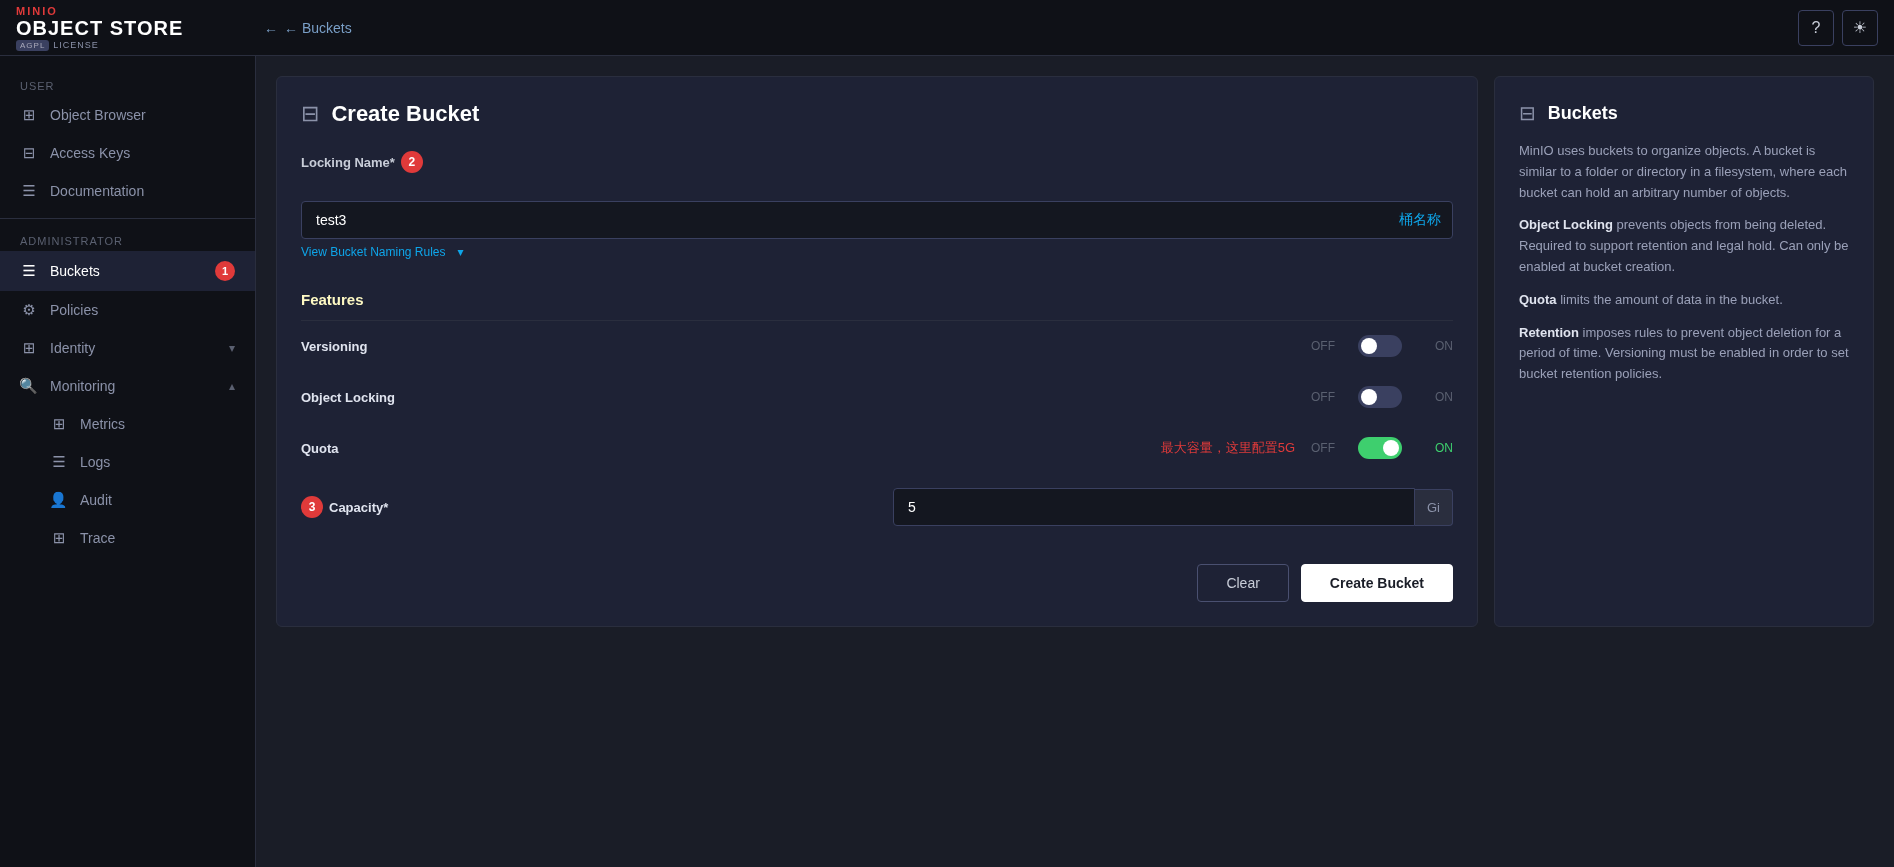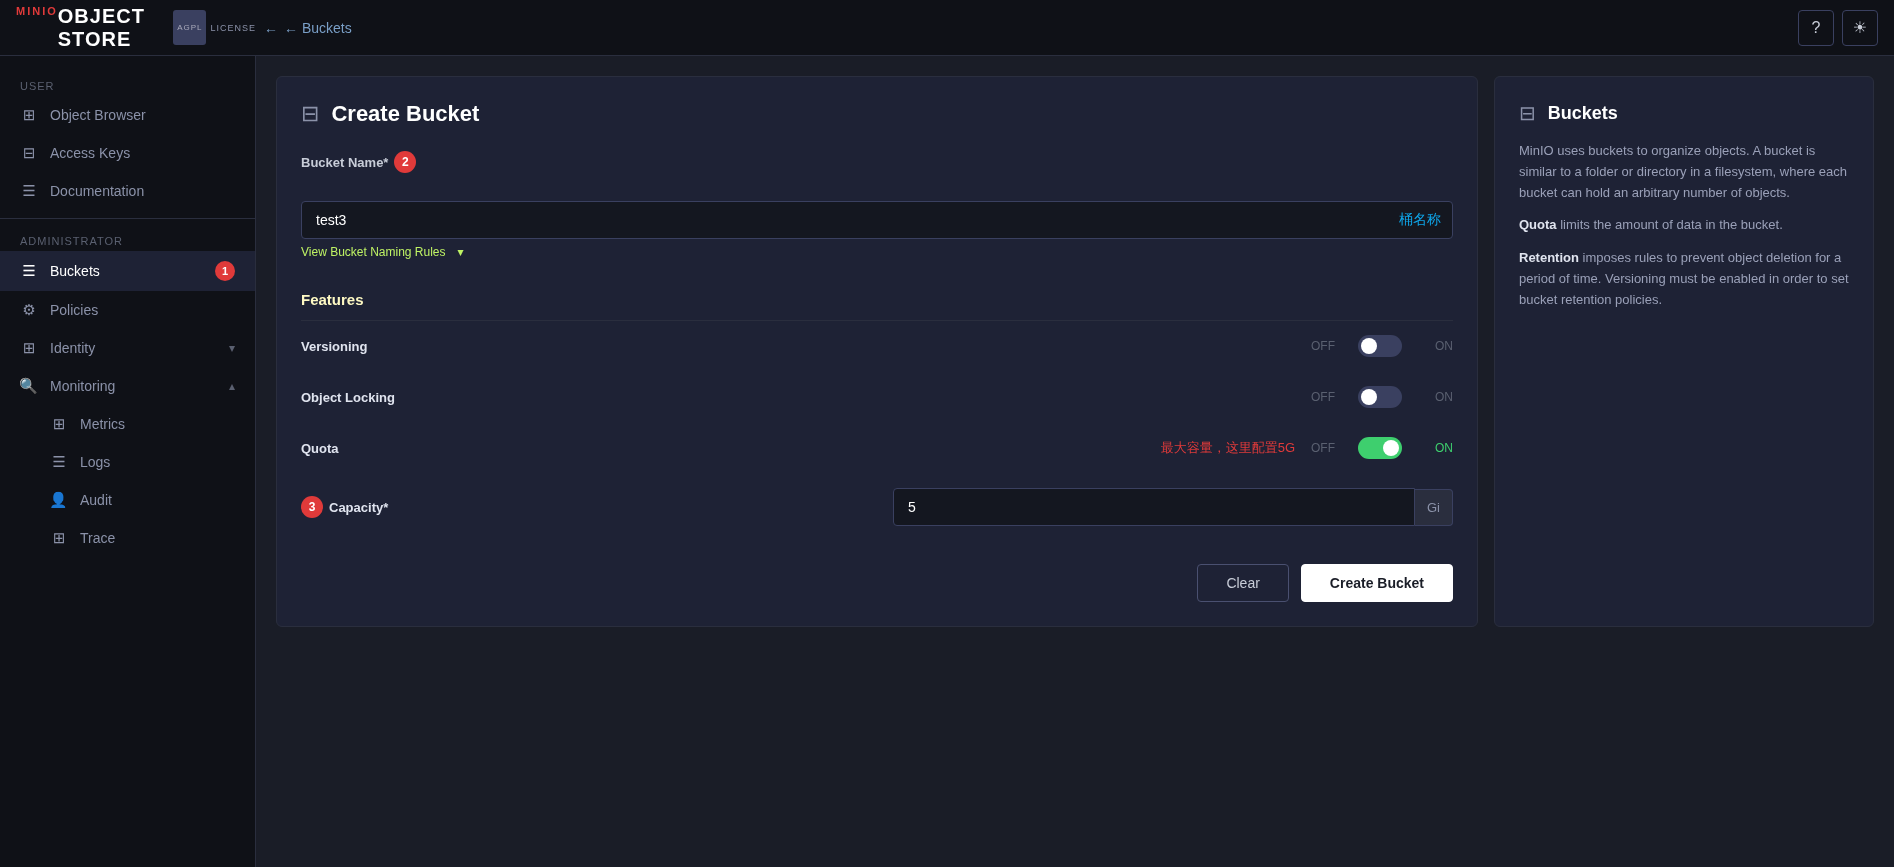--- a/index.html
+++ b/index.html
@@ -18,20 +18,21 @@
       display: flex;
       align-items: center;
       background: #0f1117;
       height: 56px;
       padding: 0 16px;
       border-bottom: 1px solid #2a2e3e;
       flex-shrink: 0;
     }
     .logo-area {
       display: flex;
+      flex-direction: column;
       width: 240px;
       flex-shrink: 0;
     }
     .logo-minio {
       color: #e03a3a;
       font-size: 11px;
       font-weight: 700;
       letter-spacing: 2px;
       text-transform: uppercase;
     }
@@ -45,21 +46,21 @@
       display: flex;
       align-items: center;
       gap: 4px;
       font-size: 9px;
       color: #8b92a9;
       letter-spacing: 1px;
     }
     .license-badge {
       background: #3a4060;
       border-radius: 3px;
-      padding: 13px 4px;
+      padding: 1px 4px;
       font-size: 8px;
       color: #aab;
     }
     .topbar-center {
       flex: 1;
       display: flex;
       align-items: center;
       padding-left: 8px;
     }
     .breadcrumb-back {
@@ -230,21 +231,21 @@
       background: #141720;
       border: 1px solid #3a4060;
       border-radius: 4px;
       color: #fff;
       padding: 10px 14px;
       font-size: 14px;
       outline: none;
     }
     .naming-rules-link {
       font-size: 12px;
-      color: #bef264;
+      color: #0ea5e9;
       cursor: pointer;
       display: flex;
       align-items: center;
       gap: 12px;
       margin-top: 6px;
     }
 
     .features-section {
       margin-top: 8px;
     }
@@ -506,21 +507,21 @@
 
       <div class="form-card">
 
         <div class="card-title">
           <span class="card-title-icon">⊟</span>
           <span class="card-title-text">Create Bucket</span>
         </div>
 
         <div class="form-group">
           <div class="form-label">
-            <span>Bucket Name*</span>
+            <span>Locking Name*</span>
             <span class="step-badge">2</span>
           </div>
           <div style="position:relative;margin-top:28px;">
             <input class="form-input" type="text" value="test3" style="">
             <span style="position:absolute;right:12px;top:50%;transform:translateY(-50%);color:#0ea5e9;font-size:14px;">桶名称</span>
           </div>
           <div class="naming-rules-link">
             <span>View Bucket Naming Rules</span>
             <span>▾</span>
           </div>
@@ -581,20 +582,24 @@
         </div>
       </div>
 
       <div class="help-card">
         <div class="help-title-row">
           <span class="help-title-icon">⊟</span>
           <span class="help-title">Buckets</span>
         </div>
         <p class="help-text">MinIO uses buckets to organize objects. A bucket is similar to a folder or directory in a filesystem, where each bucket can hold an arbitrary number of objects.</p>
         <p class="help-text">
+          <strong>Object Locking</strong>
+          <span> prevents objects from being deleted. Required to support retention and legal hold. Can only be enabled at bucket creation.</span>
+        </p>
+        <p class="help-text">
           <strong>Quota</strong>
           <span> limits the amount of data in the bucket.</span>
         </p>
         <p class="help-text">
           <strong>Retention</strong>
           <span> imposes rules to prevent object deletion for a period of time. Versioning must be enabled in order to set bucket retention policies.</span>
         </p>
       </div>
 
     </div>

